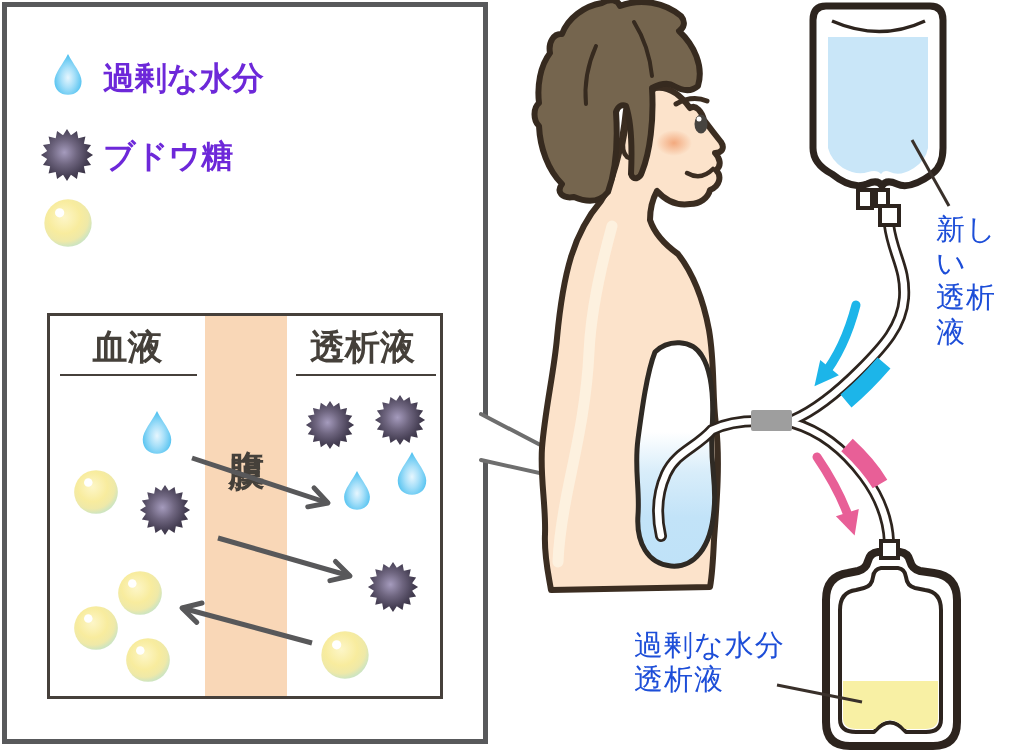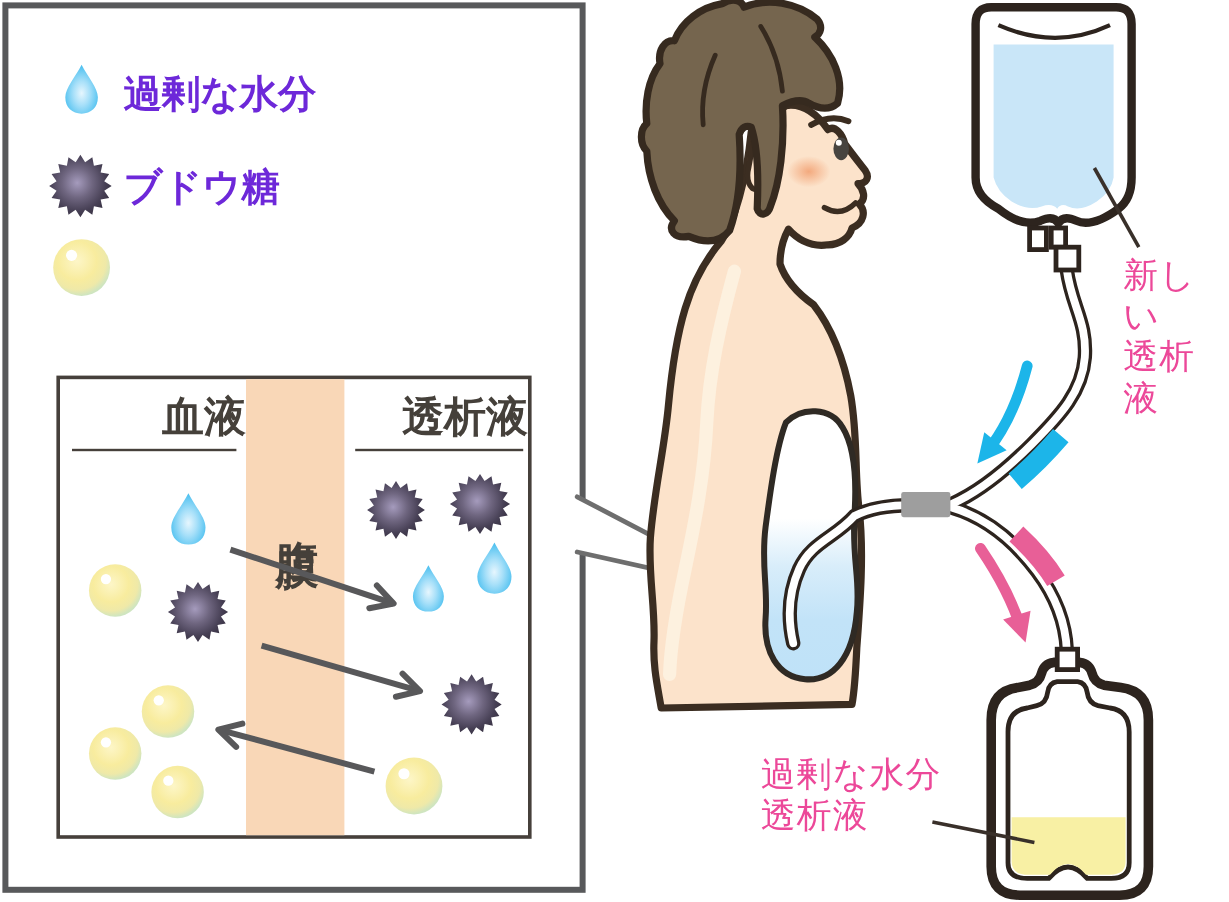--- a/index.html
+++ b/index.html
@@ -7,28 +7,28 @@
          font-family:"DejaVu Sans","Liberation Sans",sans-serif;color:#3b332c;}
   .abs{position:absolute;}
   
   #legend-box{left:2px;top:2px;width:486px;height:742px;border:5px solid #58595b;
               box-sizing:border-box;background:#fff;}
   .legend-label{position:absolute;left:96px;font-size:32px;font-weight:bold;color:#6d28d9;white-space:nowrap;}
   
   #membrane-box{position:absolute;left:40px;top:306px;width:396px;height:386px;
                 border:3px solid #46403b;box-sizing:border-box;background:#fff;}
   #membrane-band{position:absolute;left:155px;top:0;width:82px;height:100%;background:#f9d7b7;}
-  .col-header{position:absolute;top:8px;font-size:35px;font-weight:600;color:#45403a;text-align:right;}
+  .col-header{position:absolute;top:8px;font-size:35px;font-weight:600;color:#45403a;text-align:center;}
   .col-underline{position:absolute;top:58px;height:0;border-top:2.5px solid #46403b;}
   #membrane-vert-label{position:absolute;left:155px;top:30px;width:82px;height:160px;
                        writing-mode:vertical-rl;text-orientation:upright;font-size:36px;font-weight:600;
                        color:#45403a;display:flex;align-items:center;justify-content:center;letter-spacing:4px;}
   .part{position:absolute;}
   
-  .annot{position:absolute;font-size:29px;line-height:1.18;color:#ec4899;white-space:pre-line;letter-spacing:1px;}
+  .annot{position:absolute;font-size:29px;line-height:1.18;color:#1d4ed8;white-space:pre-line;letter-spacing:1px;}
 </style>
 </head>
 <body>
 
 <div id="stage">
 
   <svg width="0" height="0" style="position:absolute" aria-hidden="true">
     <defs>
       <radialGradient id="gDrop" cx="50%" cy="58%" r="55%">
         <stop offset="0%" stop-color="#e6f6fe"></stop>

